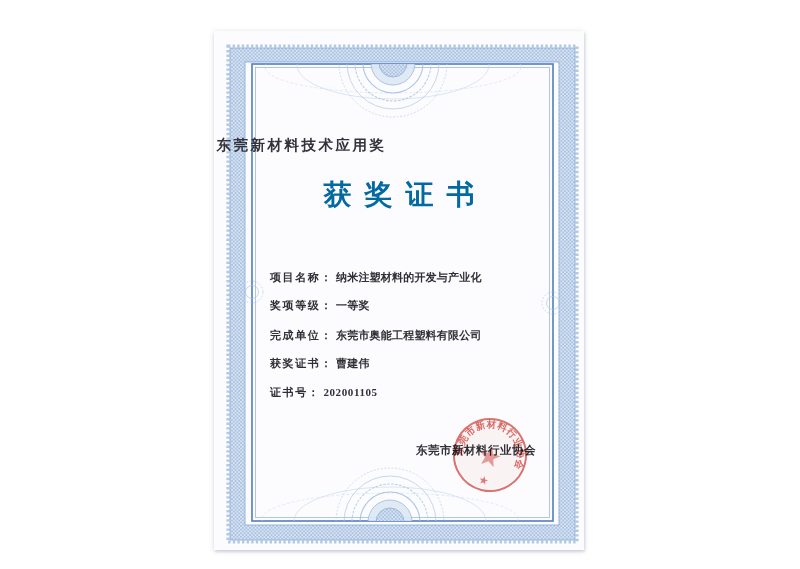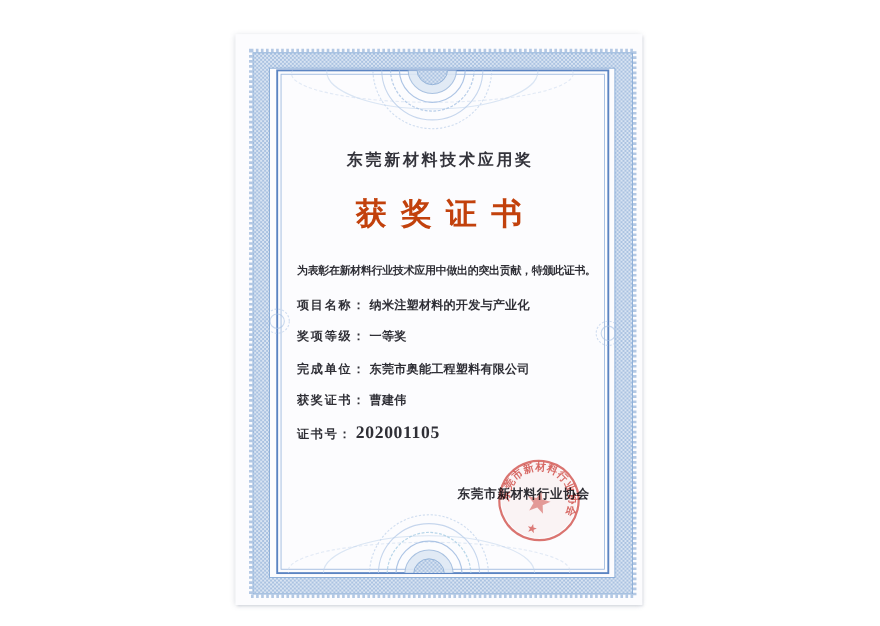--- a/index.html
+++ b/index.html
@@ -16,38 +16,38 @@
     position:absolute; left:214px; top:31px; width:370px; height:519px;
     background:#fcfcfe;
     box-shadow:0 1px 5px rgba(120,130,150,.30), 1px 2px 2px rgba(150,158,175,.25);
   }
 
   .border-svg { position:absolute; left:0; top:0; width:370px; height:519px; z-index:1; }
 
   .txt { position:absolute; z-index:3; color:#2f2f36; font-weight:bold; white-space:nowrap; }
 
   .award-name {
-    top:105px; left:0; width:100%; text-align:center;
+    top:105px; left:0; width:100%; text-align:left;
     font-size:14.5px; letter-spacing:2.5px; padding-left:2.5px;
     color:#33333b;
   }
   .heading {
     top:145px; left:0; width:100%; text-align:center;
     font-size:28px; letter-spacing:13px; padding-left:13px;
   }
   .body-text {
     top:208px; left:56px;
     font-size:10px; letter-spacing:-0.3px;
   }
   .field { left:56px; font-size:11px; }
   .field .flabel { letter-spacing:1.6px; }
   .field .fvalue { letter-spacing:0.2px; margin-left:3px; }
   .f1 { top:239px; } .f2 { top:267px;text-align:center; } .f3 { top:297px; }
   .f4 { top:325px; } .f5 { top:354px; }
-  .f5 .fvalue { font-size:16px; letter-spacing:0.6px; }
+  .f5 .fvalue { font-size:11px; letter-spacing:0.6px; }
 
   .issuer-block { top:412px; left:162px; width:200px; text-align:center; line-height:15px; }
   .issuer-name { font-size:11.5px; letter-spacing:0.5px; }
   .issue-date  { font-size:11px;  letter-spacing:0.8px; }
 
   .seal {
     position:absolute; left:234px; top:382px; width:84px; height:84px; z-index:4;
     mix-blend-mode:multiply; opacity:.88;
     transform:rotate(14deg);
   }
@@ -106,23 +106,22 @@
       <g>
         <circle cx="38" cy="261" r="11" fill="none" stroke="#b4cae7" stroke-width="1" stroke-dasharray="2 1.5" opacity=".6"></circle>
         <circle cx="38" cy="261" r="6.5" fill="none" stroke="#a5bfe2" stroke-width="1" opacity=".6"></circle>
         <circle cx="339" cy="272" r="11" fill="none" stroke="#b4cae7" stroke-width="1" stroke-dasharray="2 1.5" opacity=".6"></circle>
         <circle cx="339" cy="272" r="6.5" fill="none" stroke="#a5bfe2" stroke-width="1" opacity=".6"></circle>
       </g>
     </svg>
 
     <div class="txt award-name">东莞新材料技术应用奖</div>
 
-    <div class="txt heading" style="color:#c2410c;">获奖证书</div>
+    <div class="txt heading" style="color:#0369a1;">获奖证书</div>
 
-    <div class="txt body-text">为表彰在新材料行业技术应用中做出的突出贡献，特颁此证书。</div>
 
     <div class="txt field f1">
       <span class="flabel">项目名称：</span><span class="fvalue">纳米注塑材料的开发与产业化</span>
     </div>
     <div class="txt field f2">
       <span class="flabel">奖项等级：</span><span class="fvalue">一等奖</span>
     </div>
     <div class="txt field f3">
       <span class="flabel">完成单位：</span><span class="fvalue">东莞市奥能工程塑料有限公司</span>
     </div>

